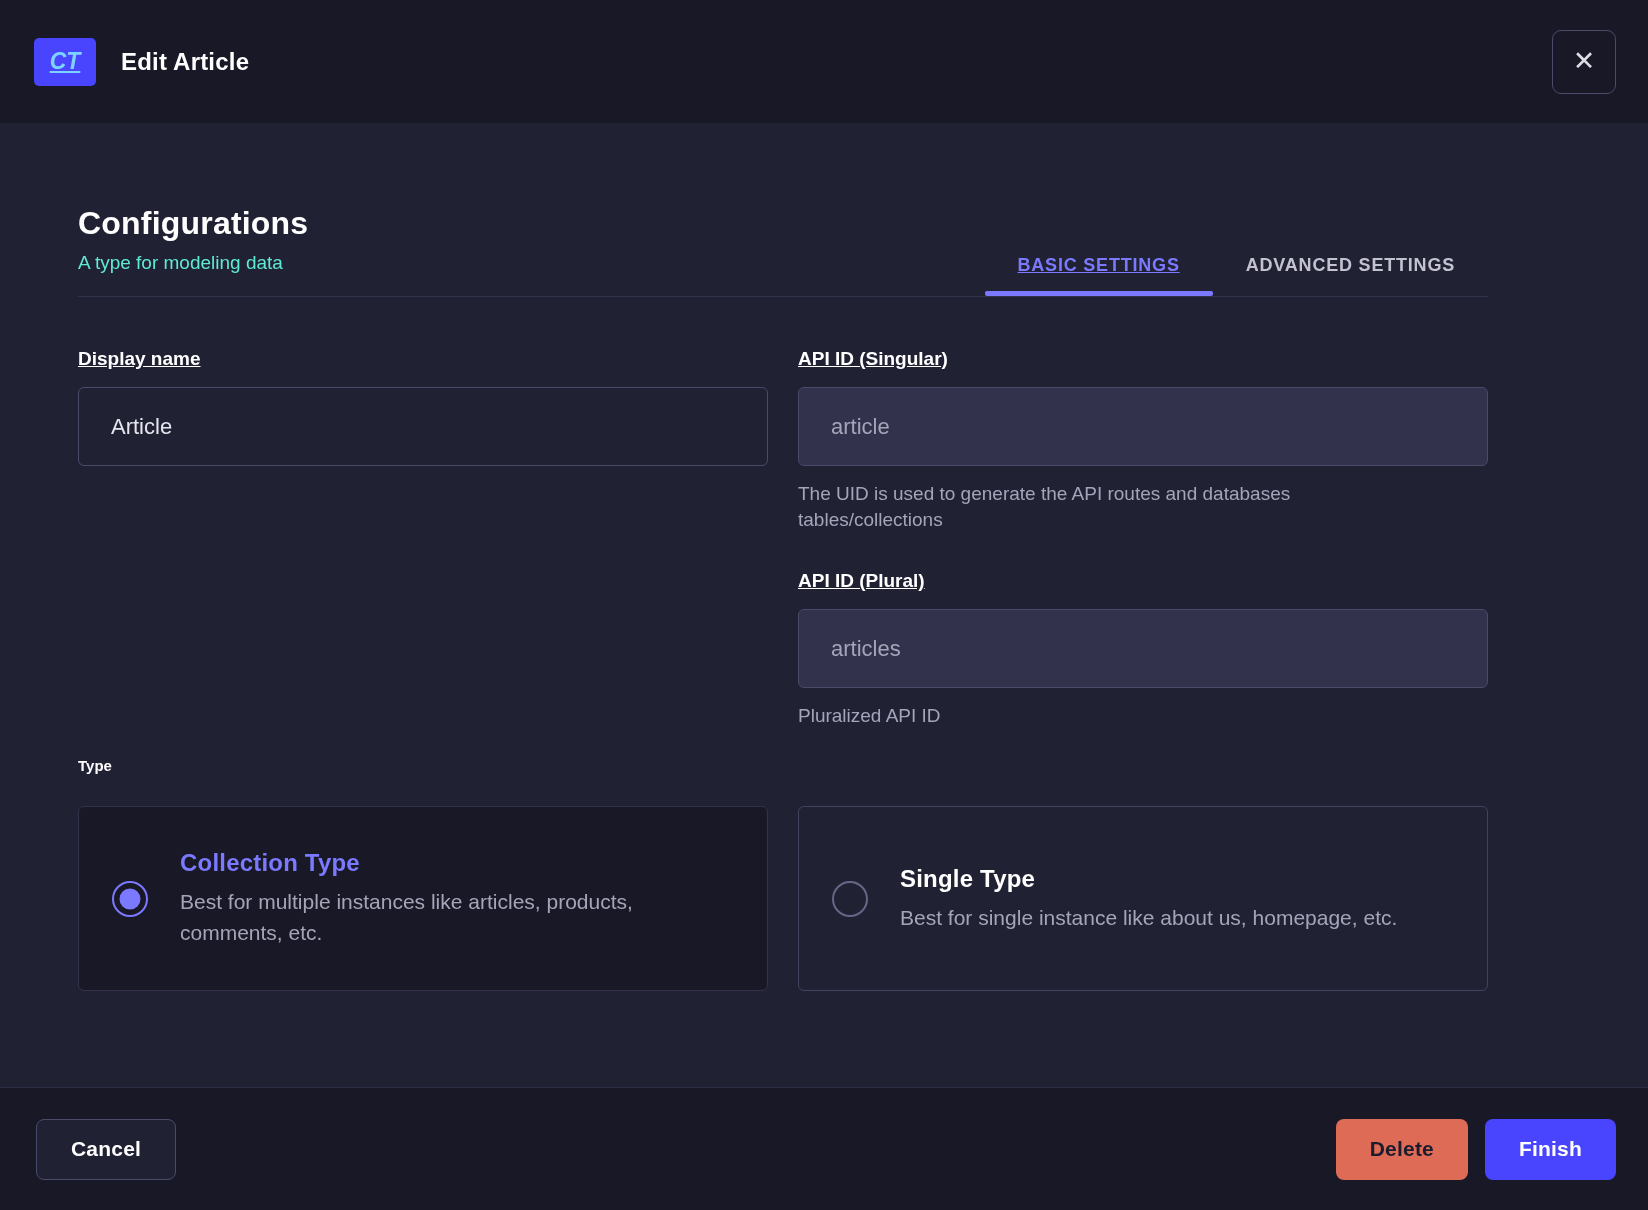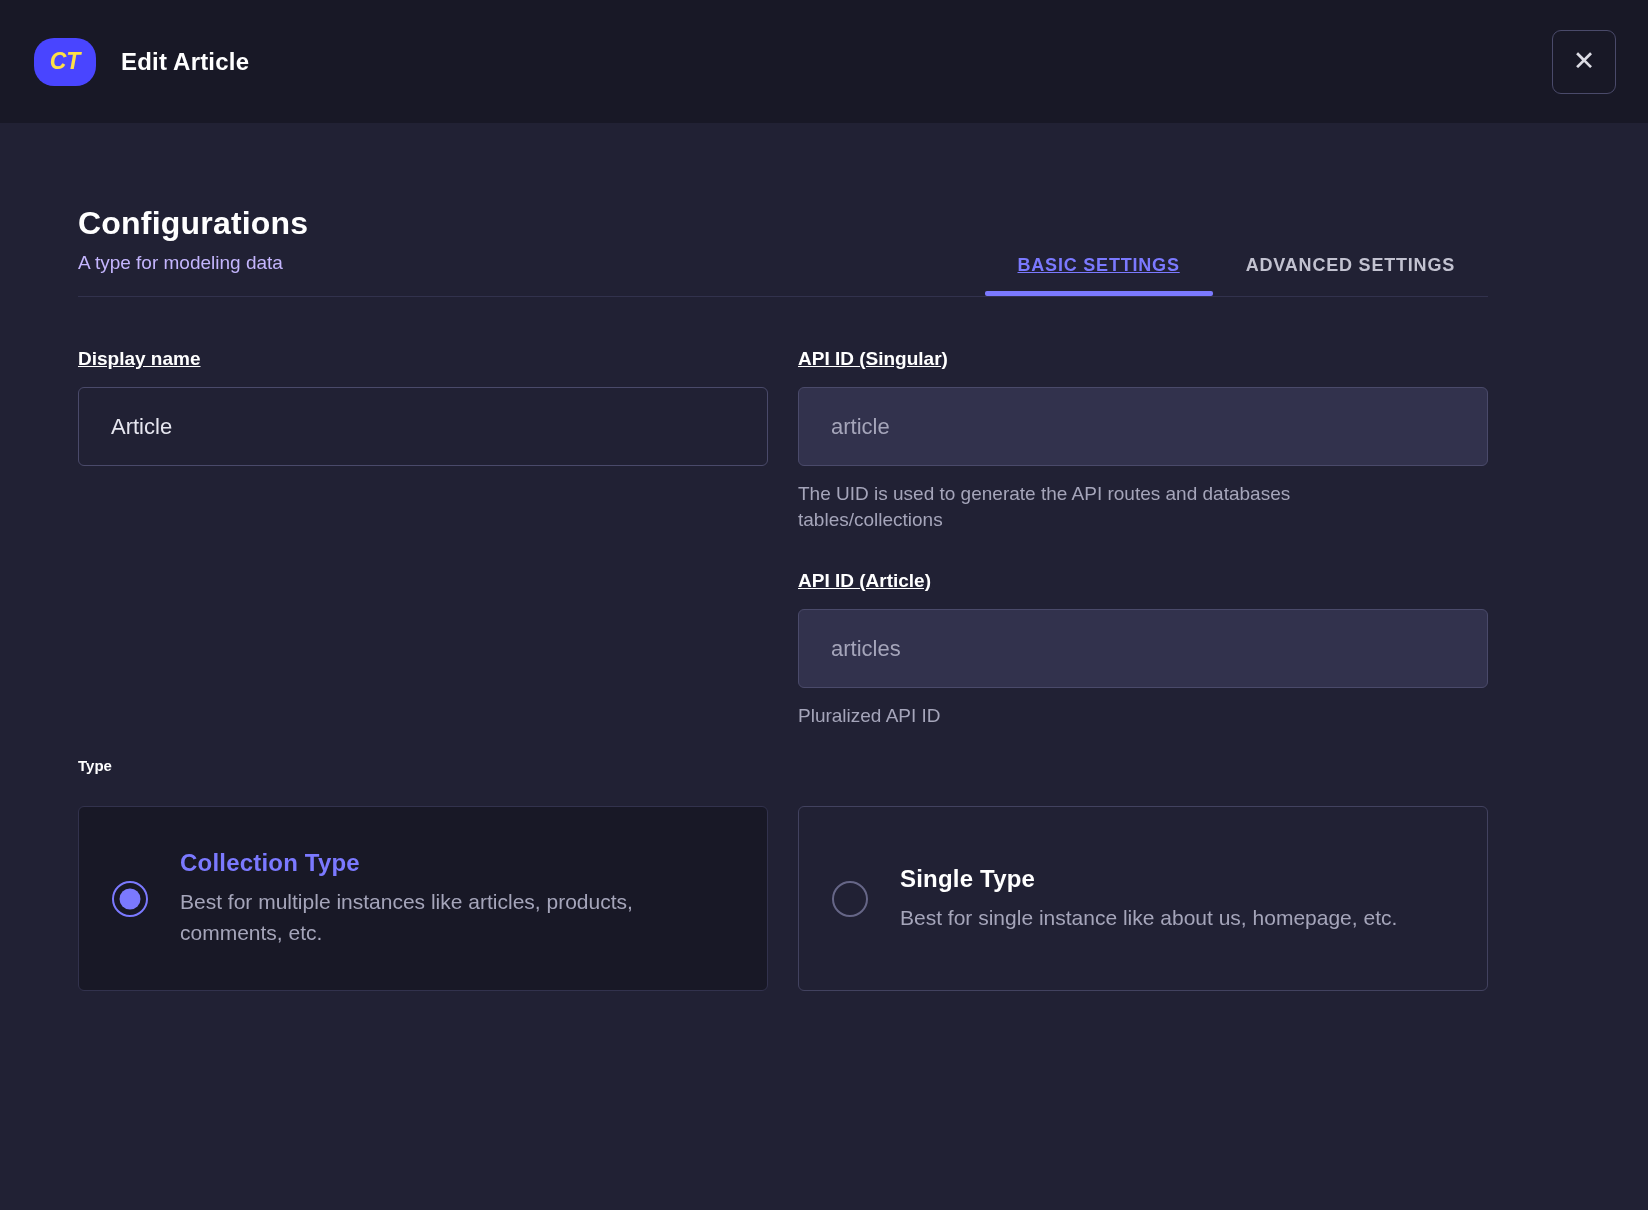--- a/index.html
+++ b/index.html
@@ -11,44 +11,44 @@
     overflow: hidden;
   }
   .modal { width: 1648px; height: 1210px; display: flex; flex-direction: column; }
 
   
   .modal-header {
     height: 123px; background: #181826; flex: 0 0 auto;
     display: flex; align-items: center; padding: 0 32px;
   }
   .ct-badge {
-    width: 62px; height: 48px; border-radius: 20px; background: #4945ff;
+    width: 62px; height: 48px; border-radius: 5px; background: #4945ff;
     display: flex; align-items: center; justify-content: center;
-    font-size: 23px; font-weight: bold; font-style: italic; color: #fde047;
-    flex: 0 0 auto; margin-left: 2px;
+    font-size: 23px; font-weight: bold; font-style: italic; color: #7dd3fc;
+    flex: 0 0 auto; margin-left: 2px; text-decoration: underline;
   }
   .modal-title { font-size: 24px; font-weight: bold; margin-left: 25px; letter-spacing: 0.2px; }
   .close-btn {
     margin-left: auto; width: 64px; height: 64px; border-radius: 9px;
     background: transparent; border: 1px solid #4a4a6a; cursor: pointer;
     display: flex; align-items: center; justify-content: center;
     color: #dcdce4; font-size: 27px; line-height: 1;
   }
 
   
   .modal-body { flex: 1 1 auto; background: #212134; }
   .content { width: 1410px; margin-left: 78px; }
 
   .config-header {
     display: flex; justify-content: space-between; align-items: flex-end;
     padding-top: 82px; border-bottom: 1px solid #32324d;
   }
   .config-titles { padding-bottom: 22px; }
   .config-title { font-size: 32px; font-weight: bold; letter-spacing: 0.2px; }
-  .config-subtitle { font-size: 19px; color: #c4b5fd; margin-top: 10px; }
+  .config-subtitle { font-size: 19px; color: #5eead4; margin-top: 10px; }
 
   .tabs { display: flex; align-items: flex-end; }
   .tab {
     padding: 0 33px 20px; font-size: 18px; font-weight: bold;
     letter-spacing: 0.8px; color: #c2c2d0; cursor: pointer;
     position: relative; white-space: nowrap;
   }
   .tab.active { color: #7b79ff; text-decoration: underline; }
   .tab.active::after {
     content: ""; position: absolute; left: 0; right: 0; bottom: 0;
@@ -159,21 +159,21 @@
         </div>
 
         <div>
           <div class="field-block">
             <div class="field-label">API ID (Singular)</div>
             <input class="text-input muted" type="text" placeholder="article" style="">
             <div class="field-hint">The UID is used to generate the API routes and databases tables/collections</div>
           </div>
 
           <div class="field-block">
-            <div class="field-label">API ID (Article)</div>
+            <div class="field-label">API ID (Plural)</div>
             <input class="text-input muted" type="text" placeholder="articles" style="">
             <div class="field-hint">Pluralized API ID</div>
           </div>
         </div>
       </div>
 
       <div class="type-section">
         <div class="type-label">Type</div>
         <div class="type-cards">
 
@@ -192,14 +192,21 @@
               <div class="type-card-desc">Best for single instance like about us, homepage, etc.</div>
             </div>
           </div>
 
         </div>
       </div>
 
     </div>
   </div>
 
+  <div class="modal-footer">
+    <button class="btn btn-cancel">Cancel</button>
+    <div class="footer-right">
+      <button class="btn btn-delete">Delete</button>
+      <button class="btn btn-finish">Finish</button>
+    </div>
+  </div>
 
 </div>
 
 </body></html>

